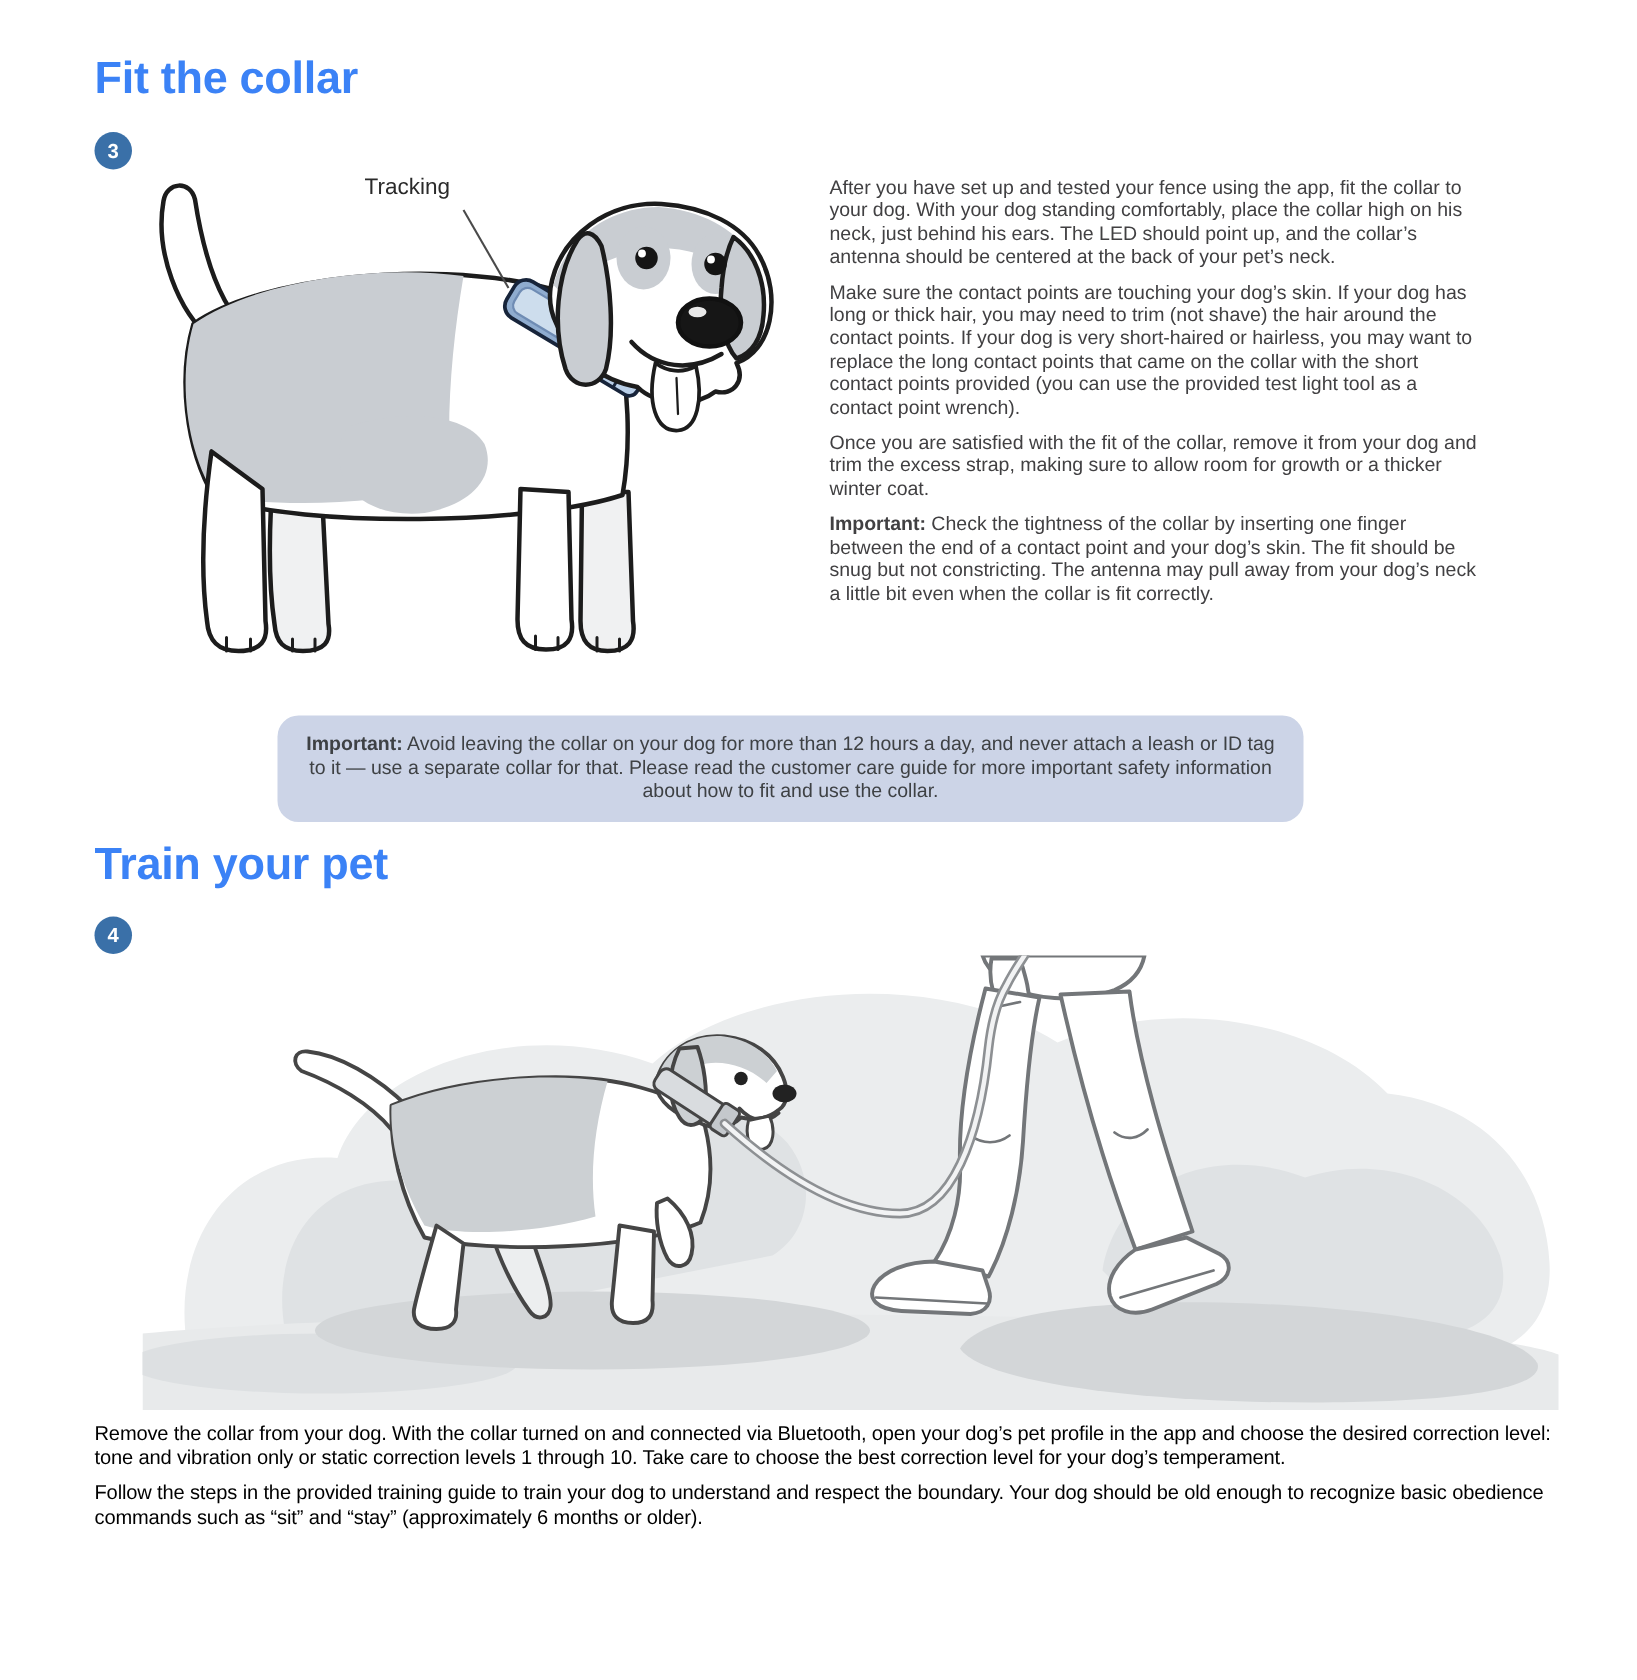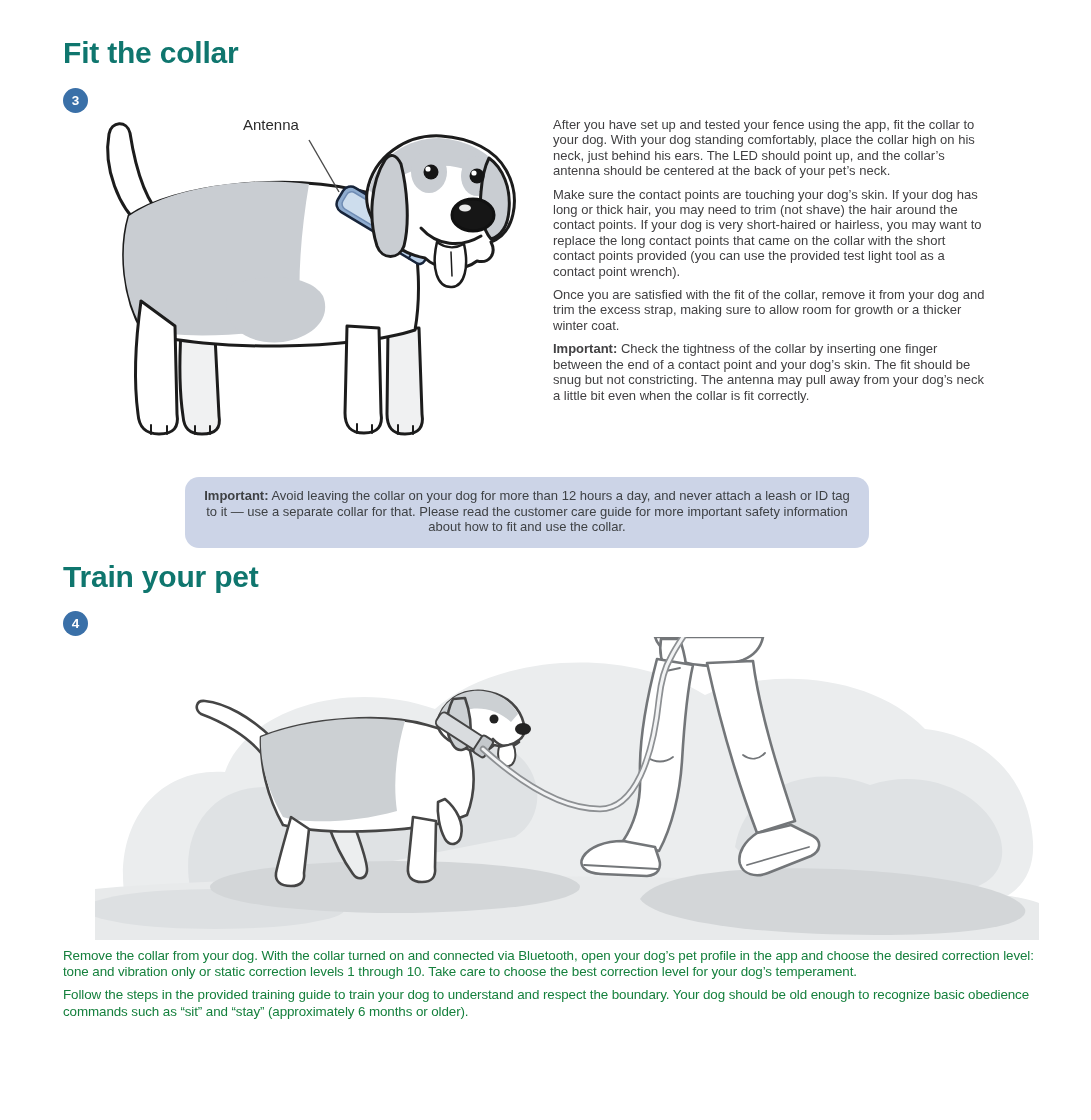--- a/index.html
+++ b/index.html
@@ -2,21 +2,21 @@
 <html><head>
 <meta charset="utf-8">
 <style>
   html,body { margin:0; padding:0; background:#ffffff; }
   .page {
     position:relative; width:1091px; height:1120px; background:#ffffff;
     font-family:"Liberation Sans", sans-serif; overflow:hidden;
   }
   .h-title {
     position:absolute; left:63px; margin:0;
-    font-size:30px; font-weight:bold; color:#0f766e; letter-spacing:-0.2px;
+    font-size:30px; font-weight:bold; color:#3b82f6; letter-spacing:-0.2px;
   }
   #fit-title   { top:36px; }
   #train-title { top:560px; }
   .step-badge {
     position:absolute; left:63px; width:25px; height:25px; border-radius:50%;
     background:#3a70a8; color:#ffffff; font-size:13.5px; font-weight:bold;
     display:flex; align-items:center; justify-content:center;
   }
   #badge-3 { top:88px; }
   #badge-4 { top:611px; }
@@ -31,39 +31,39 @@
   .fit-text p { margin:0 0 8px 16px; }
   .callout {
     position:absolute; left:185px; top:477px; width:684px; box-sizing:border-box;
     background:#ccd4e7; border-radius:14px; padding:11px 19px 13px 19px;
     font-size:13px; line-height:15.6px; color:#3e4144;text-align:center;
   }
   .callout p { margin:0; }
   .illus2 { position:absolute; left:95px; top:637px; width:945px; height:303px; }
   .bottom-text {
     position:absolute; left:63px; top:948px; width:976px;
-    font-size:13.4px; line-height:16.2px; color:#15803d; letter-spacing:-0.1px;
+    font-size:13.4px; line-height:16.2px; color:#000000; letter-spacing:-0.1px;
   }
   .bottom-text p { margin:0 0 7px 0; }
   strong { font-weight:bold; }
   svg { display:block; }
 </style>
 </head>
 <body>
 
 <div class="page">
 
   <h1 class="h-title" id="fit-title">Fit the collar</h1>
 
   <div class="step-badge" id="badge-3">
     <span>3</span>
   </div>
 
   <div class="illus1">
-    <div class="antenna-label">Antenna</div>
+    <div class="antenna-label">Tracking</div>
     <svg width="452" height="348" viewBox="0 0 452 348">
       <g stroke="#1c1c1c" stroke-width="3" fill="#ffffff" stroke-linejoin="round" stroke-linecap="round">
 
         <path d="M56 110 C 34 92, 18 52, 24 18 C 26 5, 42 4, 45 17 C 51 56, 62 88, 80 104 C 74 114, 64 116, 56 110 Z"></path>
 
         <path fill="#f0f1f2" d="M96 215 C 94 250, 95 280, 98 300 C 99 312, 104 318, 117 318 C 131 318, 136 312, 134 300 L 130 220 Z"></path>
         <path fill="#f0f1f2" d="M303 212 L 302 298 C 302 311, 307 318, 320 318 C 334 318, 339 311, 337 298 L 334 212 Z"></path>
 
         <path d="M44 100 C 90 68, 200 58, 272 74 C 300 80, 318 92, 326 106 C 334 140, 336 180, 330 214 C 270 234, 120 236, 58 216 C 38 182, 34 134, 44 100 Z"></path>
 

